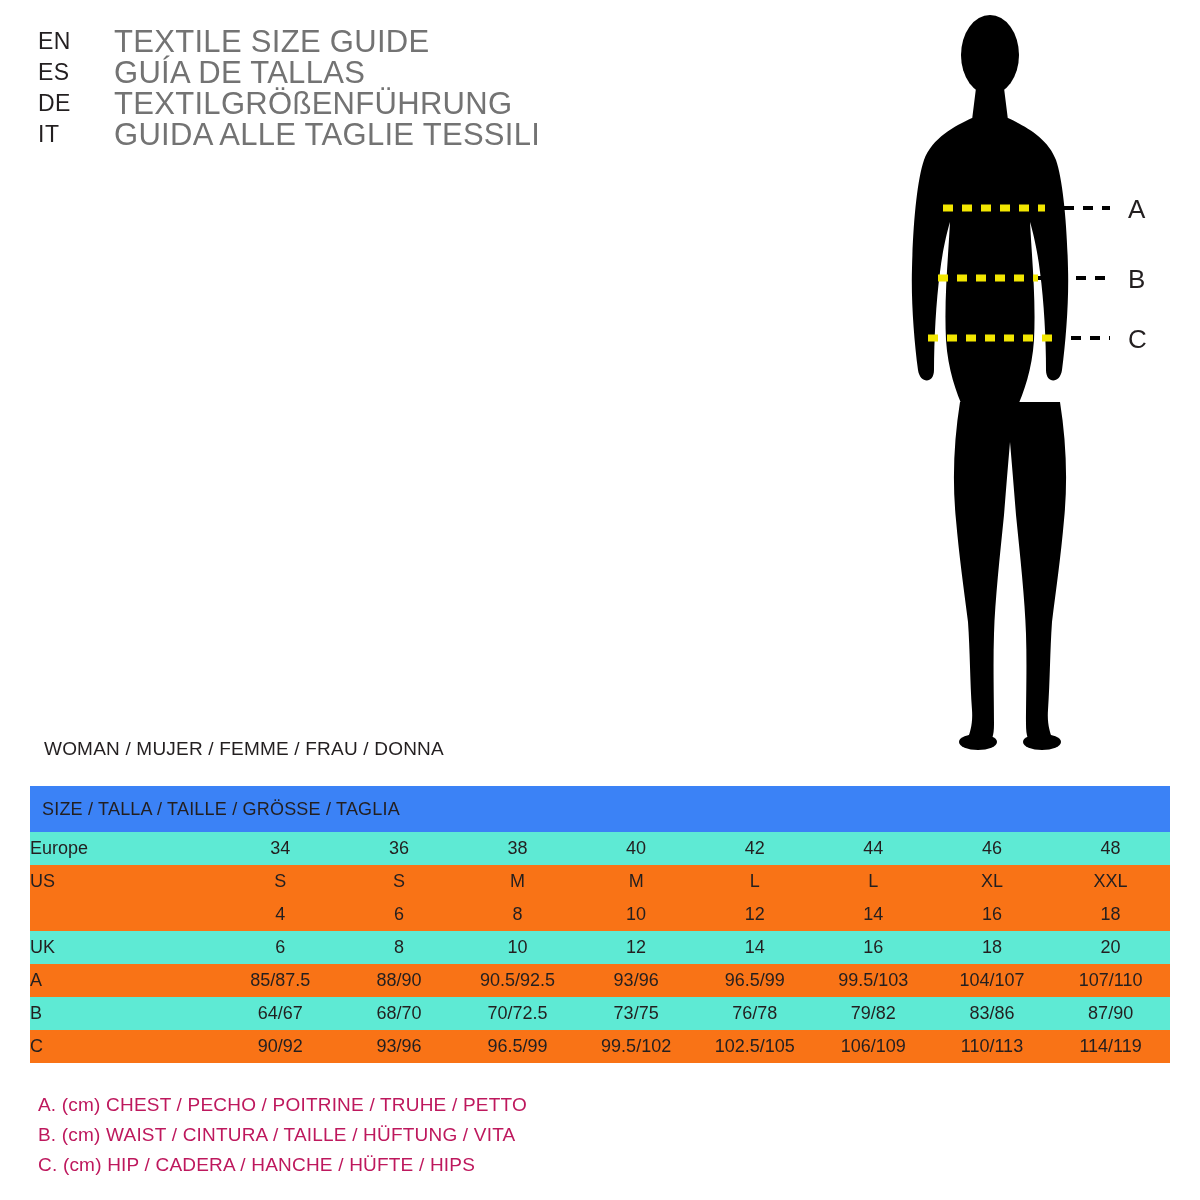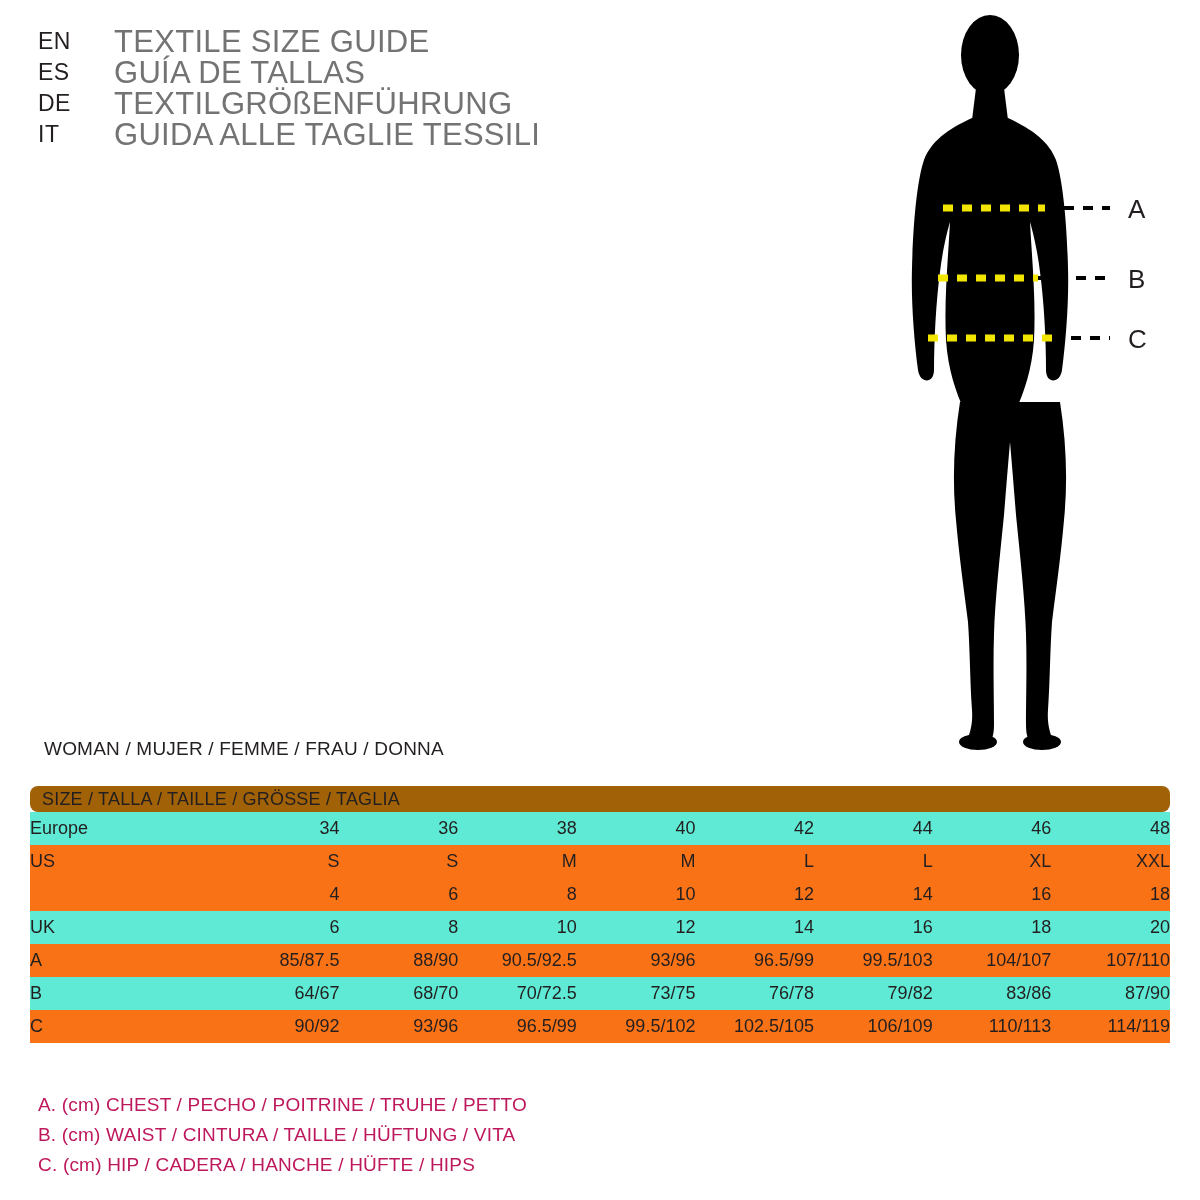--- a/index.html
+++ b/index.html
@@ -72,37 +72,36 @@
     border-collapse: collapse;
     font-size: 18px;
     color: #231f20;
   }
   #size-table td {
     padding: 0;
     height: 33px;
     vertical-align: middle;
   }
   #size-table tr.header-row td {
-    background: #a16207;
+    background: #3b82f6;
     font-size: 18px;
     padding-left: 12px;
     letter-spacing: 0.2px;
-    height: 26px;
-    border-radius: 8px;
+    height: 46px;
   }
   #size-table tr.band-light td { background: #5eead4; }
   #size-table tr.band-mid td { background: #f97316; }
   .row-label {
     padding-left: 12px;
     width: 190px;
     text-align: left;
     white-space: nowrap;
   }
   .cell {
-    text-align: right;
+    text-align: center;
     width: 118px;
     white-space: nowrap;
   }
 
   
   #footnotes {
     position: absolute;
     left: 38px;
     top: 1090px;
     width: 900px;

